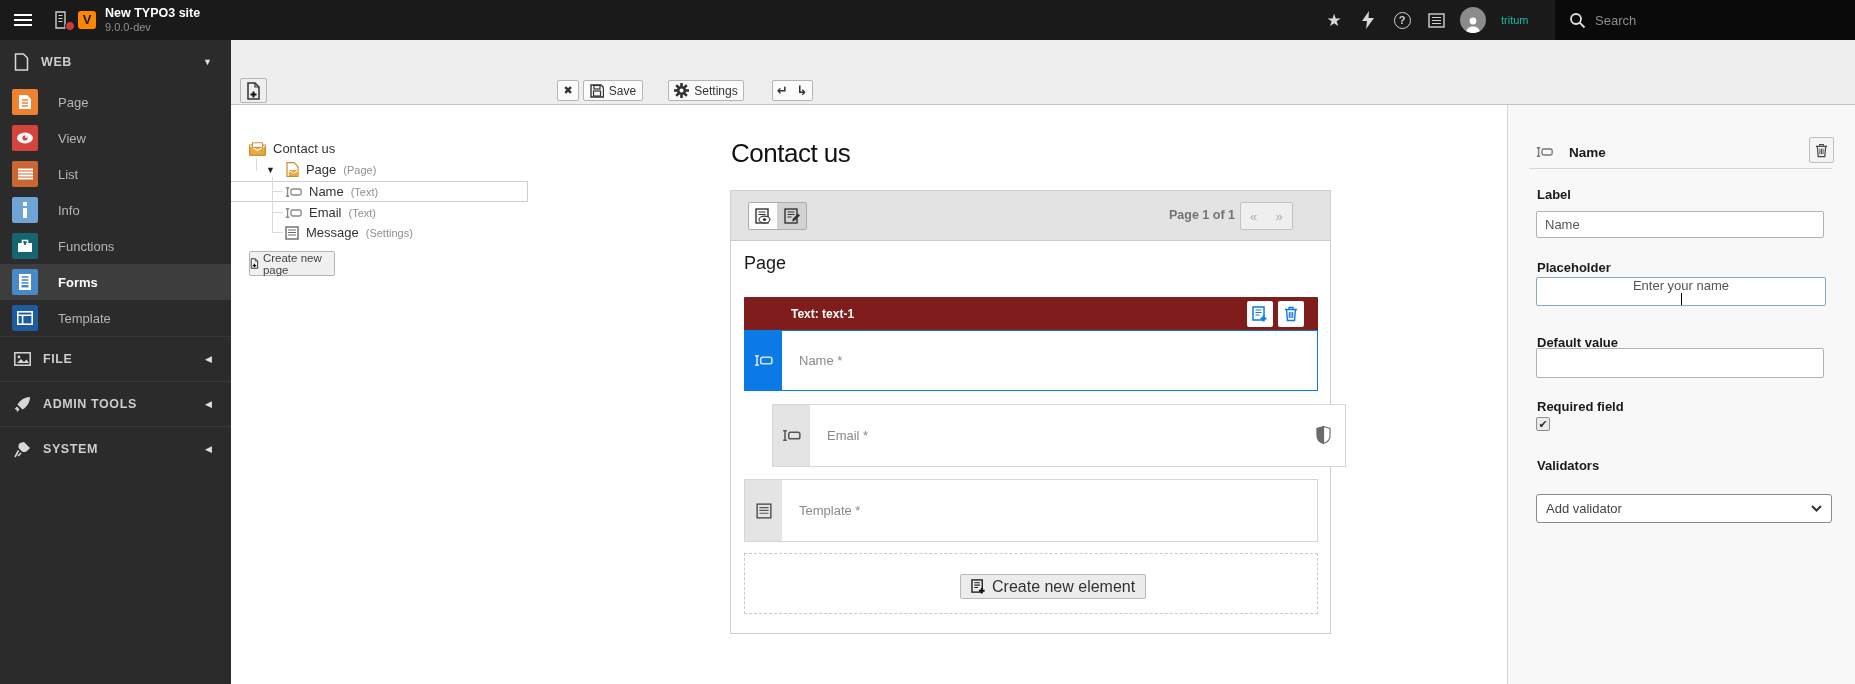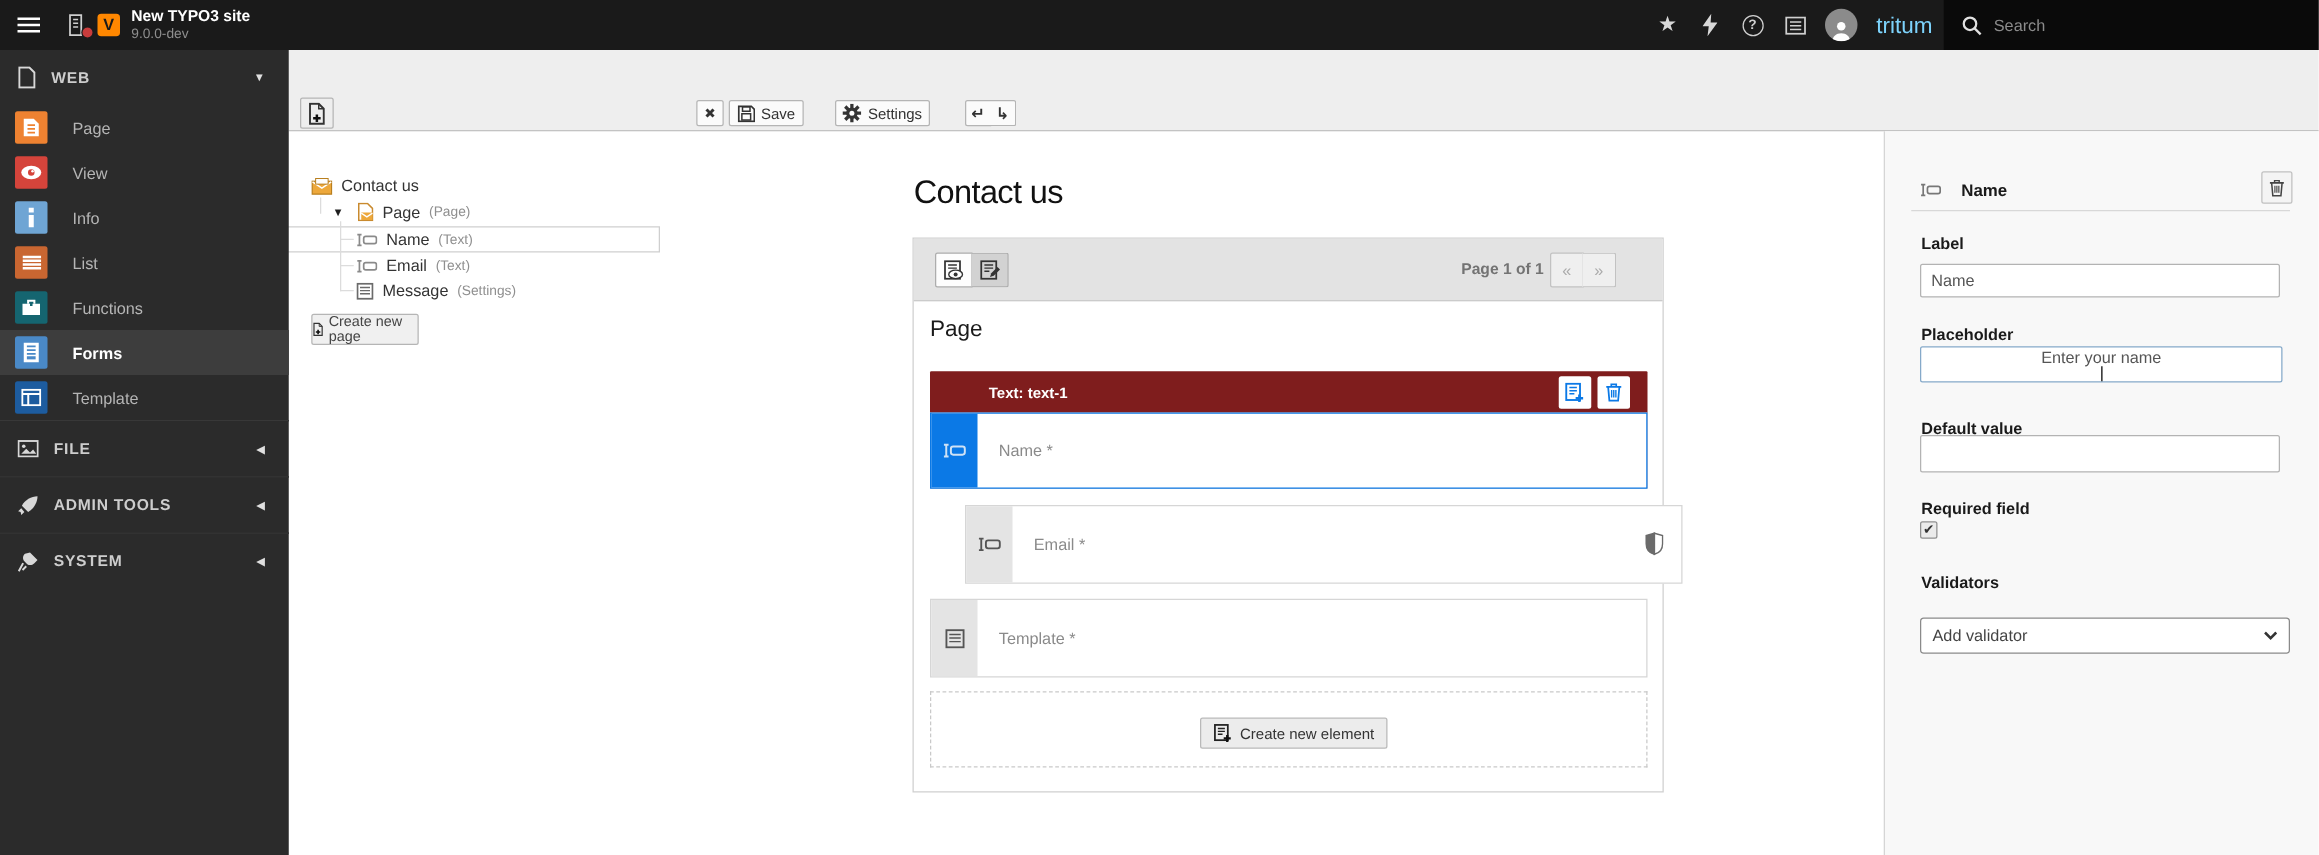--- a/index.html
+++ b/index.html
@@ -17,21 +17,21 @@
   .badge { position:absolute; right:4px; bottom:9px; width:10px; height:10px; border-radius:50%; background:#c83c3c; border:1px solid #1a1a1a; }
   .logo { left:78px; top:11px; width:18px; height:18px; background:#ff8700; border-radius:3px; color:#1a1a1a; font-weight:bold; font-size:13px; text-align:center; line-height:18px; }
   .site-title { left:105px; top:6px; line-height:14px; }
   .site-title .t1 { color:#ffffff; font-size:12.5px; font-weight:bold; }
   .site-title .t2 { color:#8f8f8f; font-size:11px; }
   .tb-icons { top:0; height:40px; display:flex; align-items:center; color:#cfcfcf; }
   .tb-ic { width:34px; height:40px; display:flex; align-items:center; justify-content:center; cursor:pointer; }
   .star-g { font-size:17px; color:#d8d8d8; }
   .help-circle { width:17px; height:17px; border:1.5px solid #d0d0d0; border-radius:50%; color:#d0d0d0; font-size:11px; font-weight:bold; text-align:center; line-height:14px; }
   .avatar { width:26px; height:26px; border-radius:50%; background:#8b8b8b; overflow:hidden; display:flex; align-items:flex-end; justify-content:center; }
-  .username { color:#7dd3fc; font-size:18px; margin-left:8px; }
+  .username { color:#14b8a6; font-size:11px; margin-left:8px; }
   .searchbox { left:1555px; top:0; width:300px; height:40px; background:#0a0a0a; display:flex; align-items:center; cursor:text; }
   .searchbox .slabel { color:#8c8c8c; font-size:13px; margin-left:9px; }
 
   
   .sidebar { left:0; top:40px; width:231px; height:644px; background:#2b2b2b; z-index:40; }
   .sb-header { height:44px; display:flex; align-items:center; padding-left:14px; position:relative; cursor:pointer; }
   .sb-header .sb-label { color:#cdcdcd; font-size:12.5px; font-weight:bold; letter-spacing:.6px; margin-left:12px; }
   .sb-chev { position:absolute; right:19px; color:#e0e0e0; font-size:9px; }
   .sb-divider { height:1px; background:#1e1e1e; border-bottom:1px solid #383838; }
   .sb-item { height:36px; display:flex; align-items:center; padding-left:12px; cursor:pointer; }
@@ -80,21 +80,21 @@
   .el-sel-body { position:absolute; left:0; top:33px; right:0; bottom:0; background:#fff; border:1px solid #0b79e6; display:flex; }
   .el-iconcol { width:37px; flex:0 0 37px; display:flex; align-items:center; justify-content:center; }
   .el-iconcol.blue { background:#0b79e6; }
   .el-iconcol.grey { background:#e4e4e4; }
   .el-field-label { font-size:13px; color:#8a8a8a; align-self:center; margin-left:17px; }
   .el-plain { height:63px; background:#fff; border:1px solid #d6d6d6; display:flex; }
   .el-email { top:213px;margin-left:28px; }
   .el-message { top:288px; }
   .shield-wrap { position:absolute; right:14px; top:20px; }
   .dashed-zone { left:13px; top:362px; width:574px; height:61px; border:1px dashed #c9c9c9; position:absolute; }
-  .create-el-btn { position:absolute; left:215px; top:20px; height:25px; padding:0 10px; background:#ececec; border:1px solid #b9b9b9; border-radius:2px; display:flex; align-items:center; gap:6px; font-size:12px; color:#333; cursor:pointer; }
+  .create-el-btn { position:absolute; left:215px; top:20px; height:25px; padding:0 10px; background:#ececec; border:1px solid #b9b9b9; border-radius:2px; display:flex; align-items:center; gap:6px; font-size:16px; color:#333; cursor:pointer; }
 
   
   .inspector { left:1507px; top:105px; width:348px; height:579px; background:#f8f8f8; border-left:1px solid #d5d5d5; }
   .insp-head { position:absolute; left:28px; top:32px; right:21px; height:30px; display:flex; align-items:center; gap:16px; }
   .insp-title { font-size:13.5px; font-weight:bold; color:#1a1a1a; }
   .insp-trash { position:absolute; right:0; top:0; width:25px; height:26px; border:1px solid #c0c0c0; border-radius:2px; background:#f4f4f4; display:flex; align-items:center; justify-content:center; cursor:pointer; }
   .insp-hr { position:absolute; left:21px; right:23px; top:63px; height:1px; background:#d8d8d8; }
   .insp-label { position:absolute; left:29px; font-size:13px; font-weight:bold; color:#1a1a1a; }
   .insp-input { position:absolute; left:28px; width:288px; height:27px; border:1px solid #b3b3b3; border-radius:2px; background:#fff; font-size:13px; color:#555; padding:0 8px; font-family:"Liberation Sans",sans-serif; outline:none; }
   .caret { display:inline-block; width:1px; height:15px; background:#000; }
@@ -182,35 +182,35 @@
     <span class="mod-icon" style="background:#d5443b">
       <svg width="18" height="12" viewBox="0 0 18 12">
           <ellipse cx="9" cy="6" rx="8" ry="5.4" fill="#fff"></ellipse>
           <circle cx="9" cy="6" r="2.6" fill="#d5443b"></circle>
           <circle cx="10" cy="5" r="1" fill="#fff"></circle>
         </svg>
     </span>
     <span class="mod-label">View</span>
   </div>
   <div class="sb-item">
+    <span class="mod-icon" style="background:#c96631">
+      <svg width="15" height="13" viewBox="0 0 15 13">
+          <path d="M0 1.5h15M0 4.5h15M0 7.5h15M0 10.5h15" stroke="#fff" stroke-width="2"></path>
+        </svg>
+    </span>
+    <span class="mod-label">List</span>
+  </div>
+  <div class="sb-item">
     <span class="mod-icon" style="background:#6fa5d4">
       <svg width="6" height="16" viewBox="0 0 6 16">
           <rect x="1" y="0" width="4" height="4" fill="#fff"></rect>
           <rect x="1" y="6" width="4" height="10" fill="#fff"></rect>
         </svg>
     </span>
     <span class="mod-label">Info</span>
-  </div>
-  <div class="sb-item">
-    <span class="mod-icon" style="background:#c96631">
-      <svg width="15" height="13" viewBox="0 0 15 13">
-          <path d="M0 1.5h15M0 4.5h15M0 7.5h15M0 10.5h15" stroke="#fff" stroke-width="2"></path>
-        </svg>
-    </span>
-    <span class="mod-label">List</span>
   </div>
   <div class="sb-item">
     <span class="mod-icon" style="background:#156570">
       <svg width="16" height="14" viewBox="0 0 16 14">
           <rect x="1" y="4" width="14" height="9" fill="#fff"></rect>
           <path d="M5.5 4V1.5h5V4" fill="none" stroke="#fff" stroke-width="1.6"></path>
           <rect x="7" y="2.8" width="2" height="3" fill="#156570"></rect>
         </svg>
     </span>
     <span class="mod-label">Functions</span>

